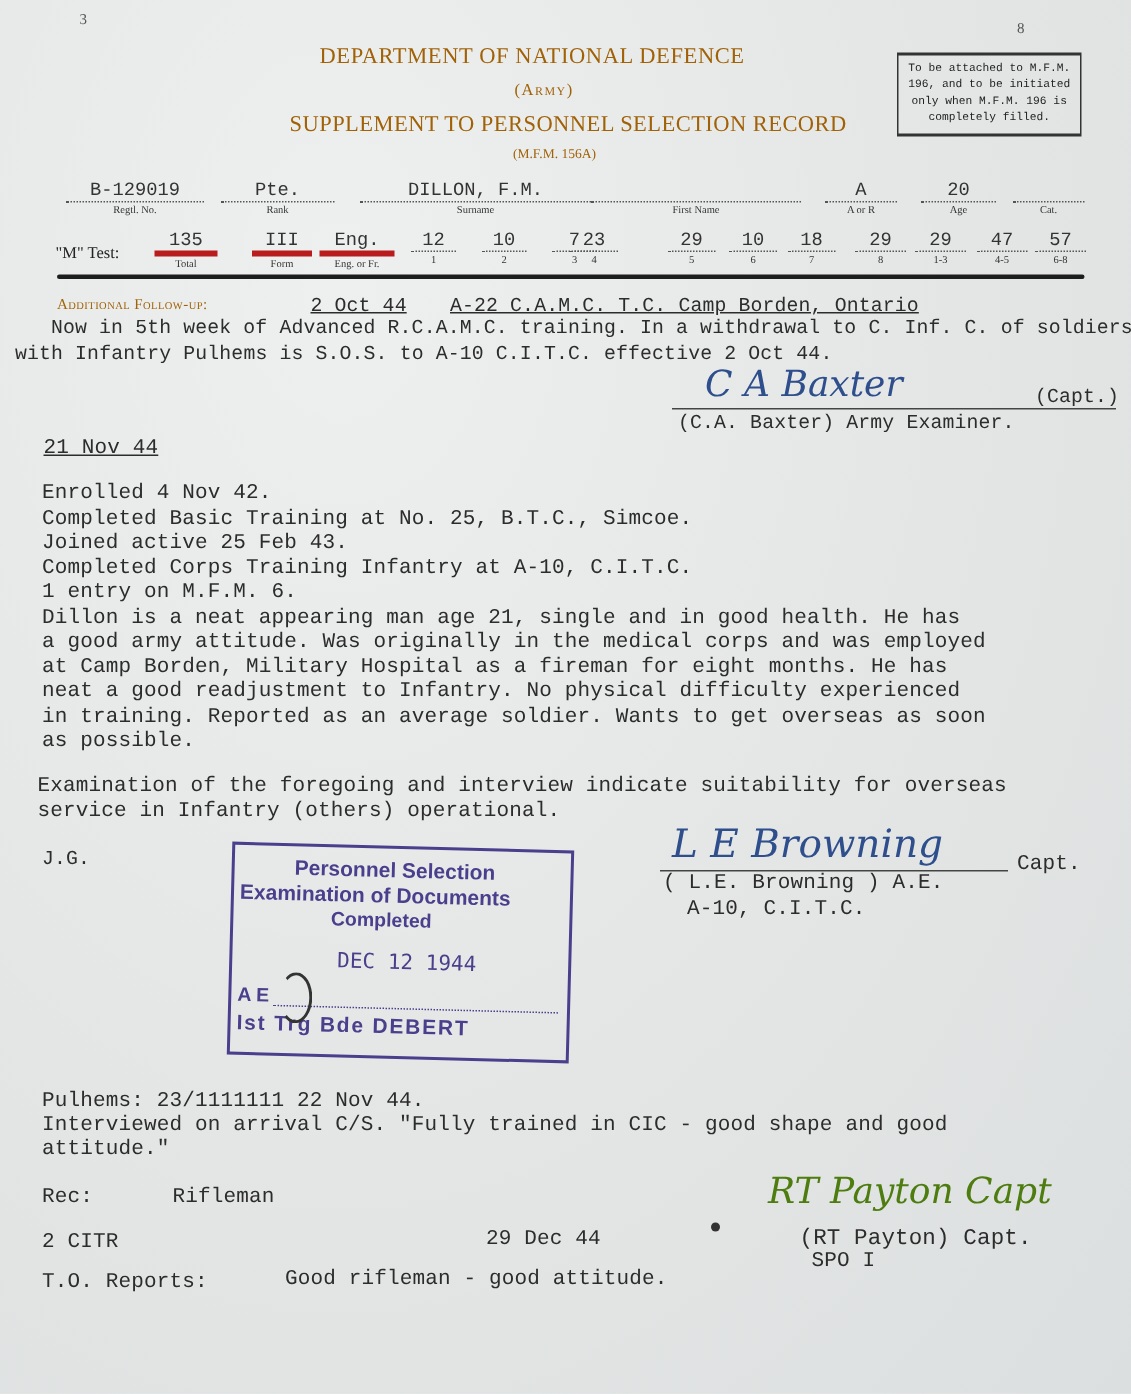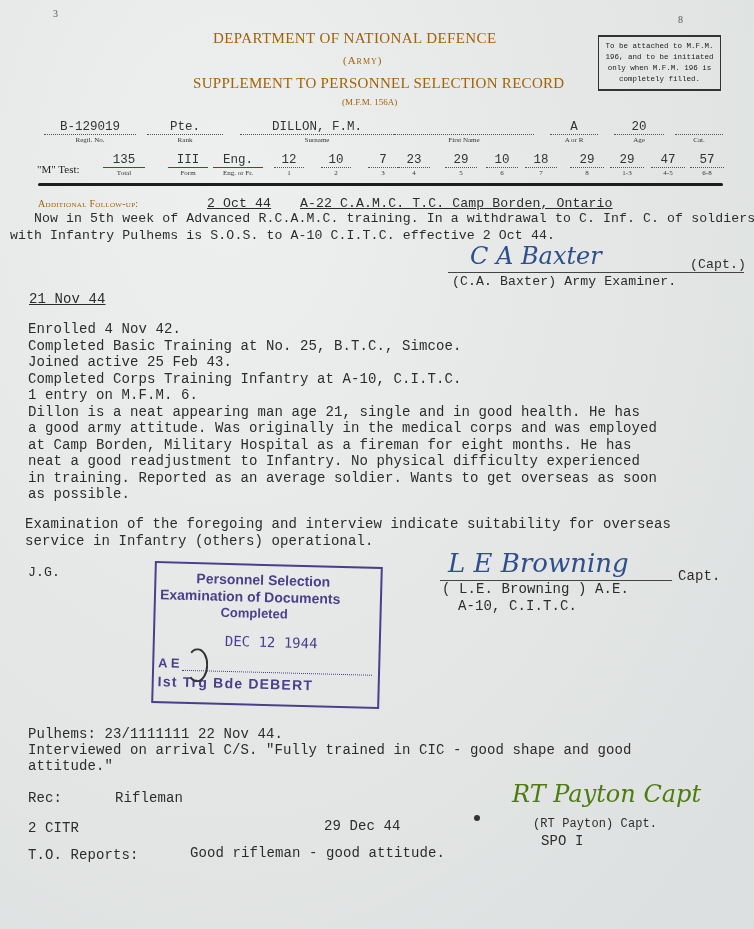--- a/index.html
+++ b/index.html
@@ -14,21 +14,21 @@
   .serif { font-family:"Liberation Serif","DejaVu Serif",serif; color:#a16207; }
   .tw { font-family:"Liberation Mono","DejaVu Sans Mono",monospace; font-size:13.2px; color:#2c2c2c; letter-spacing:0.1px; }
   .hdr1 { font-size:15px; letter-spacing:0.4px; }
   .hdr2 { font-size:11px; letter-spacing:1px; font-variant:small-caps; }
   .hdr3 { font-size:15px; letter-spacing:0.3px; }
   .hdr4 { font-size:9px; }
   .note-box { position:absolute; left:598px; top:35px; width:123px; height:56px; border:1px solid #333; border-top:2px solid #333; border-bottom:2px solid #333; font-family:Liberation Mono, monospace; font-size:7.5px; line-height:11px; padding:4px 3px; box-sizing:border-box; text-align:center; color:#222; }
   .field { position:absolute; text-align:center; }
   .field .val { display:block; font-family:"Liberation Mono",monospace; font-size:12.5px; color:#333; border-bottom:1px dotted #555; line-height:14px; height:14px; }
   .field .lbl { display:block; font-family:"Liberation Serif",serif; font-size:7px; color:#333; margin-top:1px; }
-  .field.ul .val { border-bottom:1px solid #b91c1c; }
+  .field.ul .val { border-bottom:4px solid #b91c1c; }
   .mlabel { font-family:"Liberation Serif",serif; font-size:11px; color:#222; }
   .rule { position:absolute; left:38px; top:183px; width:685px; height:3px; background:#1d1d1d; border-radius:2px; }
   .underline { text-decoration:underline; }
   .sig { position:absolute; font-family:"DejaVu Serif",serif; font-style:italic; }
   .stamp { position:absolute; left:153px; top:564px; width:228px; height:142px; border:2.5px solid #4a3f8c; transform:rotate(1.5deg); color:#4a3f8c; font-family:"Liberation Sans",sans-serif; font-weight:bold; box-sizing:border-box; }
   .stamp div { position:absolute; white-space:nowrap; }
   .sigline { position:absolute; height:1px; background:#444; }
 </style>
 </head>
 <body>
@@ -89,21 +89,21 @@
     <span class="lbl">1</span>
   </div>
 <div class="field" style="left:321px;top:153px;width:30px;">
     <span class="val">10</span>
     <span class="lbl">2</span>
   </div>
 <div class="field" style="left:368px;top:153px;width:30px;">
     <span class="val">7</span>
     <span class="lbl">3</span>
   </div>
-<div class="field" style="left:398px;top:153px;width:32px;">
+<div class="field" style="left:380px;top:153px;width:32px;">
     <span class="val">23</span>
     <span class="lbl">4</span>
   </div>
 <div class="field" style="left:445px;top:153px;width:32px;">
     <span class="val">29</span>
     <span class="lbl">5</span>
   </div>
 <div class="field" style="left:486px;top:153px;width:32px;">
     <span class="val">10</span>
     <span class="lbl">6</span>
@@ -186,14 +186,14 @@
 </div>
 <div class="abs tw" style="left:28px;top:790px;font-size:14px;">Rec:</div>
 <div class="abs tw" style="left:115px;top:790px;font-size:14px;">Rifleman</div>
 <div class="abs tw" style="left:28px;top:820px;font-size:14px;">2 CITR</div>
 <div class="abs tw" style="left:324px;top:818px;font-size:14px;">29 Dec 44</div>
 <div class="abs tw" style="left:28px;top:847px;font-size:14px;">T.O. Reports:</div>
 <div class="abs tw" style="left:190px;top:845px;font-size:14px;">Good rifleman - good attitude.</div>
 
 <div class="abs" style="left:474px;top:815px;width:6px;height:6px;border-radius:50%;background:#333;"></div>
 <div class="sig" style="left:512px;top:780px;font-size:24px;color:#4d7c0f;">RT Payton Capt</div>
-<div class="abs tw" style="left:533px;top:817px;font-size:12px;">(RT Payton) Capt.</div>
+<div class="abs tw" style="left:533px;top:817px;font-size:15px;">(RT Payton) Capt.</div>
 <div class="abs tw" style="left:541px;top:833px;font-size:14px;">SPO   I</div>
 
 </body></html>

